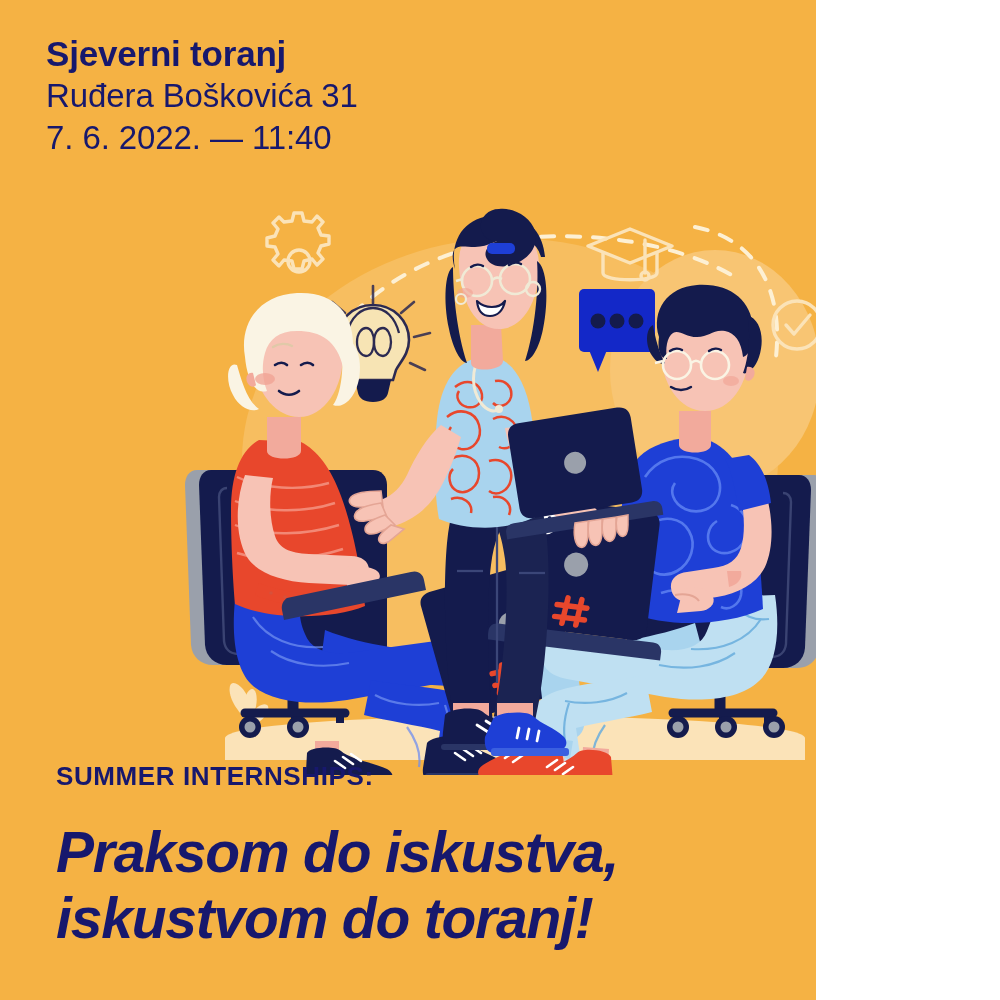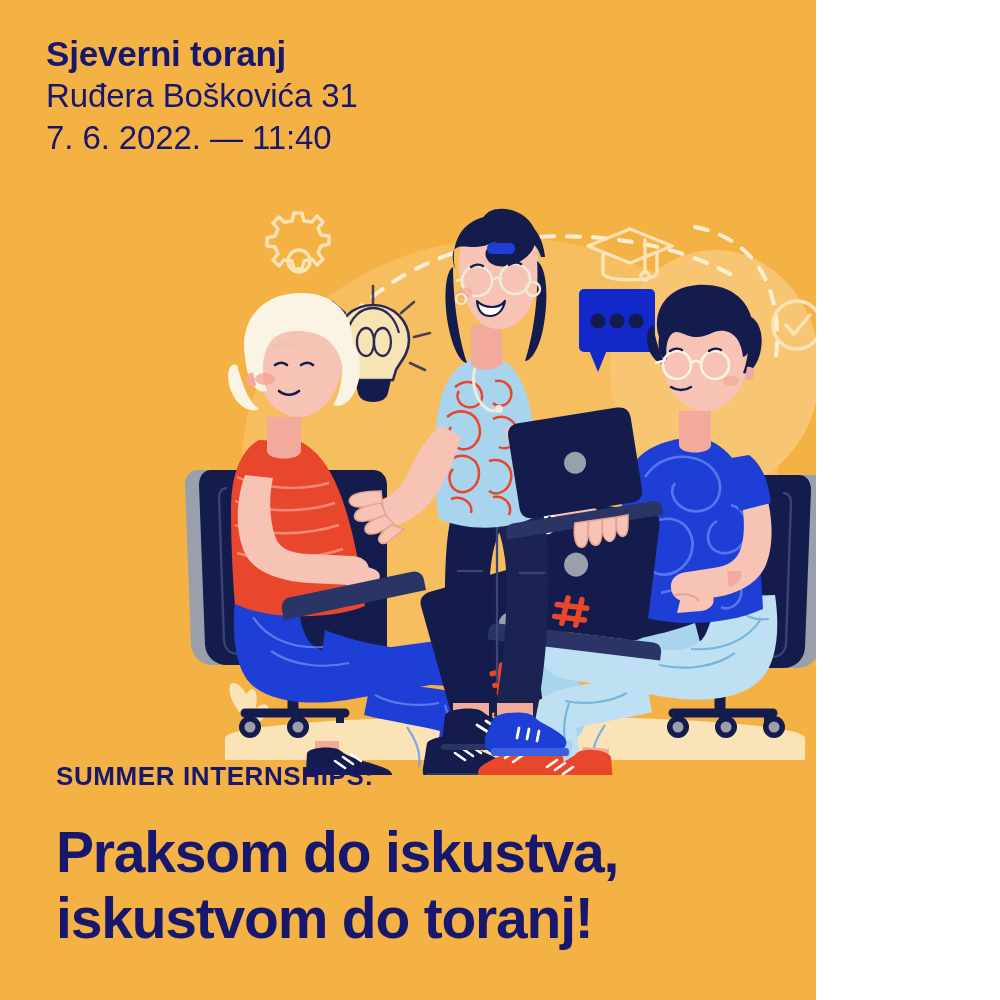--- a/index.html
+++ b/index.html
@@ -59,20 +59,21 @@
     line-height: 1.1;
     margin-bottom: 28px;
   }
   .headline-line {
     display: block;
     font-size: 57px;
     font-weight: 700;
     line-height: 1.17;
     letter-spacing: -1.2px;
     white-space: nowrap;
+    font-style: italic;
   }
 
   
   #illustration {
     position: absolute;
     left: 175px;
     top: 205px;
     width: 660px;
     height: 570px;
   }

